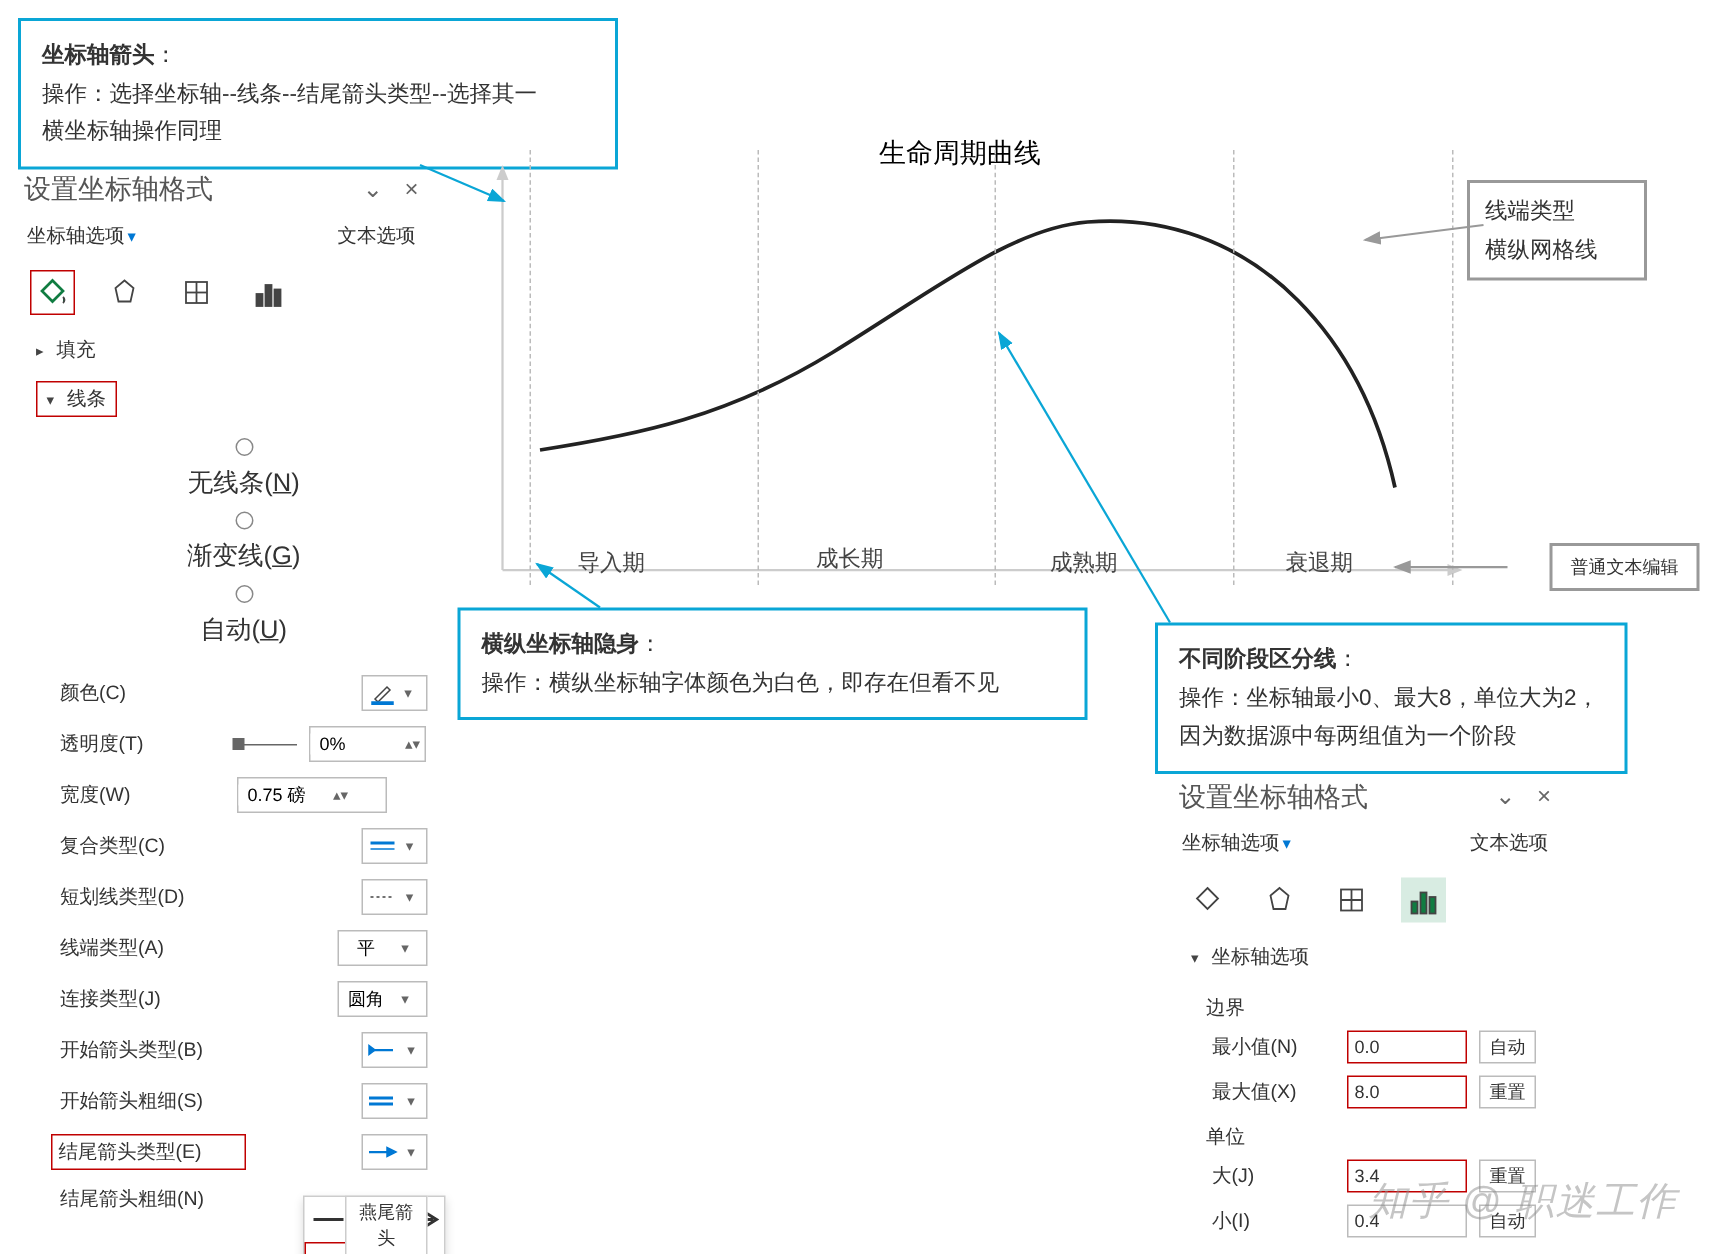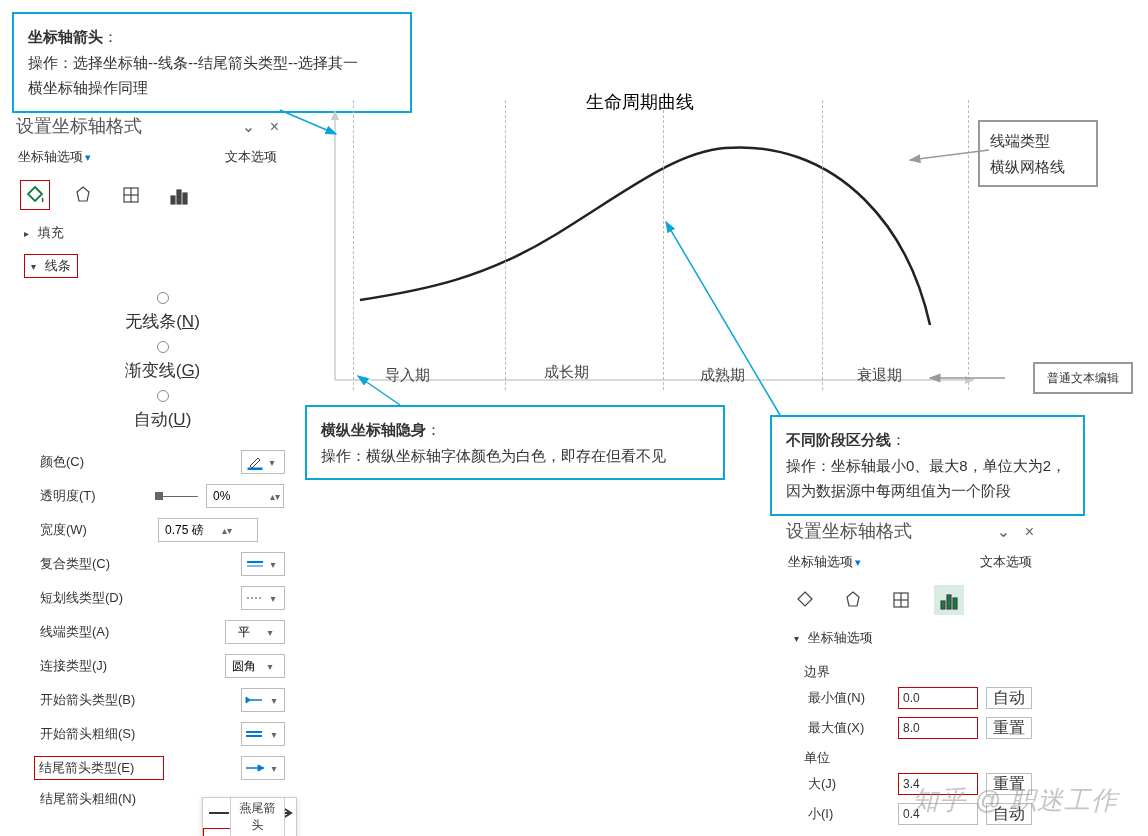--- a/index.html
+++ b/index.html
@@ -47,21 +47,21 @@
   .arrow-selected { border:1.5px solid #c00000; }
   .arrow-tt { text-align:center; background:#fff; border:1px solid #ccc; font-size:12px; padding:2px 6px; position:absolute; bottom:-24px; left: 220px; }
 
   
   .panel-right { position: absolute; right: 108px; top: 515px; width: 260px; }
   .axis-options { padding: 4px 8px; }
   .ax-row { display:flex; align-items:center; padding: 4px 0 4px 20px; gap: 8px; }
   .ax-label { width: 82px; font-size: 13px; }
   .ax-input { border:1px solid #bbb; height: 22px; width: 80px; padding: 0 4px; font-size:12px; display:flex; align-items:center; }
   .ax-input.red { border-color:#c00000; }
-  .ax-btn { border:1px solid #bbb; height:22px; padding:0 6px; font-size:16px; display:flex; align-items:center; cursor:pointer; }
+  .ax-btn { border:1px solid #bbb; height:22px; padding:0 6px; font-size:12px; display:flex; align-items:center; cursor:pointer; }
   .subhdr { padding: 6px 0 2px 16px; font-size:13px; }
   .iconbox.active { background:#d8ece2; }
 
   
   .callout { position:absolute; background:#fff; border: 2px solid #0aa6d6; padding: 10px 14px; font-size: 15px; line-height: 1.7; }
   .callout .ct { font-weight: 600; }
   .callout-gray { border-color: #999; }
   .chart-title { position:absolute; left: 300px; top: 90px; width: 680px; text-align: center; font-size: 18px; color: #000000; }
   .vline { position:absolute; border-left: 1px dashed #bbb; height: 290px; top: 100px; }
   .xlabel { position:absolute; font-size: 15px; color:#444; }

